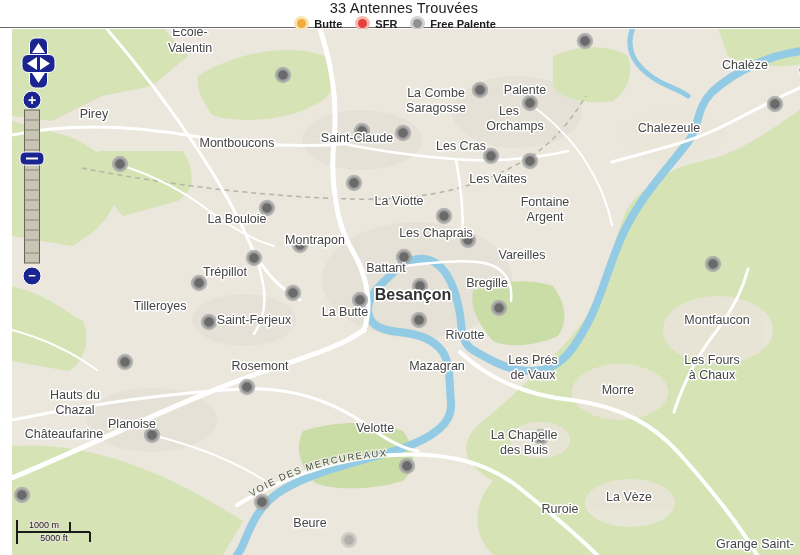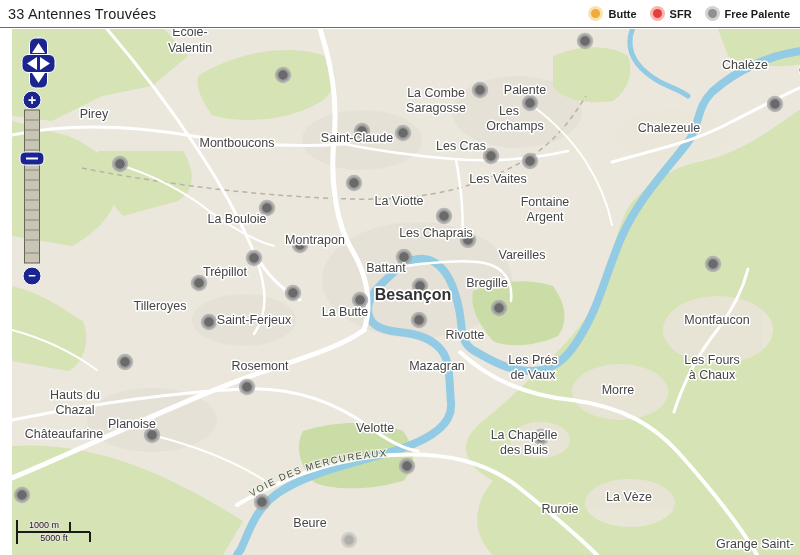--- a/index.html
+++ b/index.html
@@ -1,18 +1,18 @@
 <!DOCTYPE html>
 <html><head>
 <meta charset="utf-8">
 <style>
   html,body{margin:0;padding:0;width:800px;height:555px;overflow:hidden;
     font-family:"Liberation Sans",sans-serif;background:#fff;}
   .header{position:absolute;top:0;left:0;width:800px;height:28px;background:#fff;
-    border-bottom:1px solid #6b6b6b;display:flex;justify-content:space-between;align-items:center;box-sizing:border-box;}
+    border-bottom:1px solid #6b6b6b;display:flex;justify-content:space-between;align-items:center;box-sizing:border-box;flex-direction:column;}
   .title{font-size:14.5px;color:#1c1c1c;padding-left:8px;letter-spacing:.2px;}
   .legend{display:flex;align-items:center;gap:13px;padding-right:10px;}
   .legend-item{display:flex;align-items:center;gap:5px;font-size:11px;font-weight:700;color:#1c1c1c;cursor:pointer;}
   .lg-ring{width:15px;height:15px;border-radius:50%;display:inline-flex;align-items:center;justify-content:center;}
   .lg-dot{width:9px;height:9px;border-radius:50%;display:inline-block;}
   .map{position:absolute;top:29px;left:12px;width:800px;height:526px;background:#ebe7dd;}
   svg text{font-family:"Liberation Sans",sans-serif;}
   .place{fill:#454545;paint-order:stroke;stroke:#ffffff;stroke-width:3px;stroke-linejoin:round;font-size:12.5px;text-anchor:middle;}
   .city{font-size:16px;font-weight:600;fill:#323232;paint-order:stroke;stroke:#fff;stroke-width:3.5px;stroke-linejoin:round;text-anchor:middle;}
   .roadlabel{fill:#4a4a4a;font-size:9.5px;letter-spacing:1.5px;paint-order:stroke;stroke:#eef0e2;stroke-width:2.5px;}

